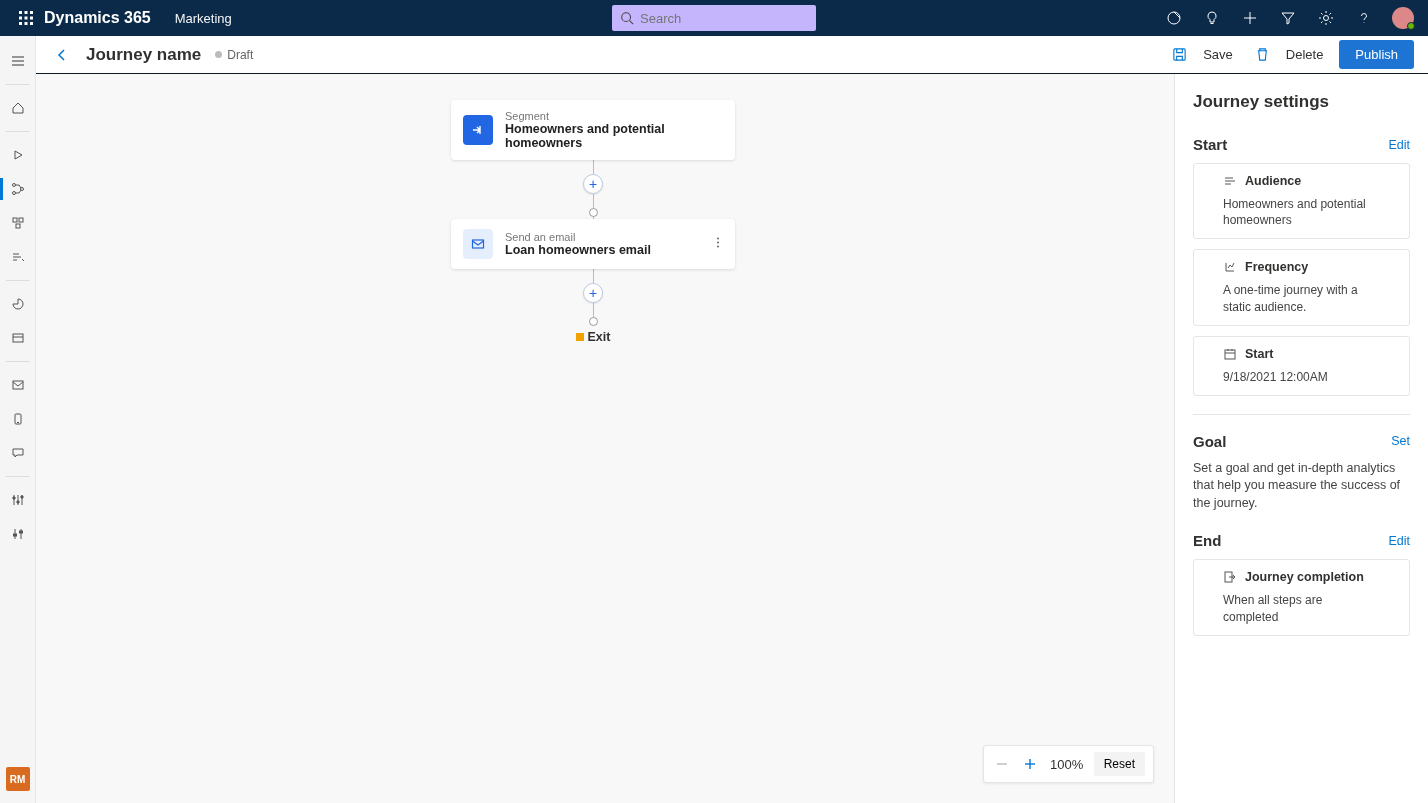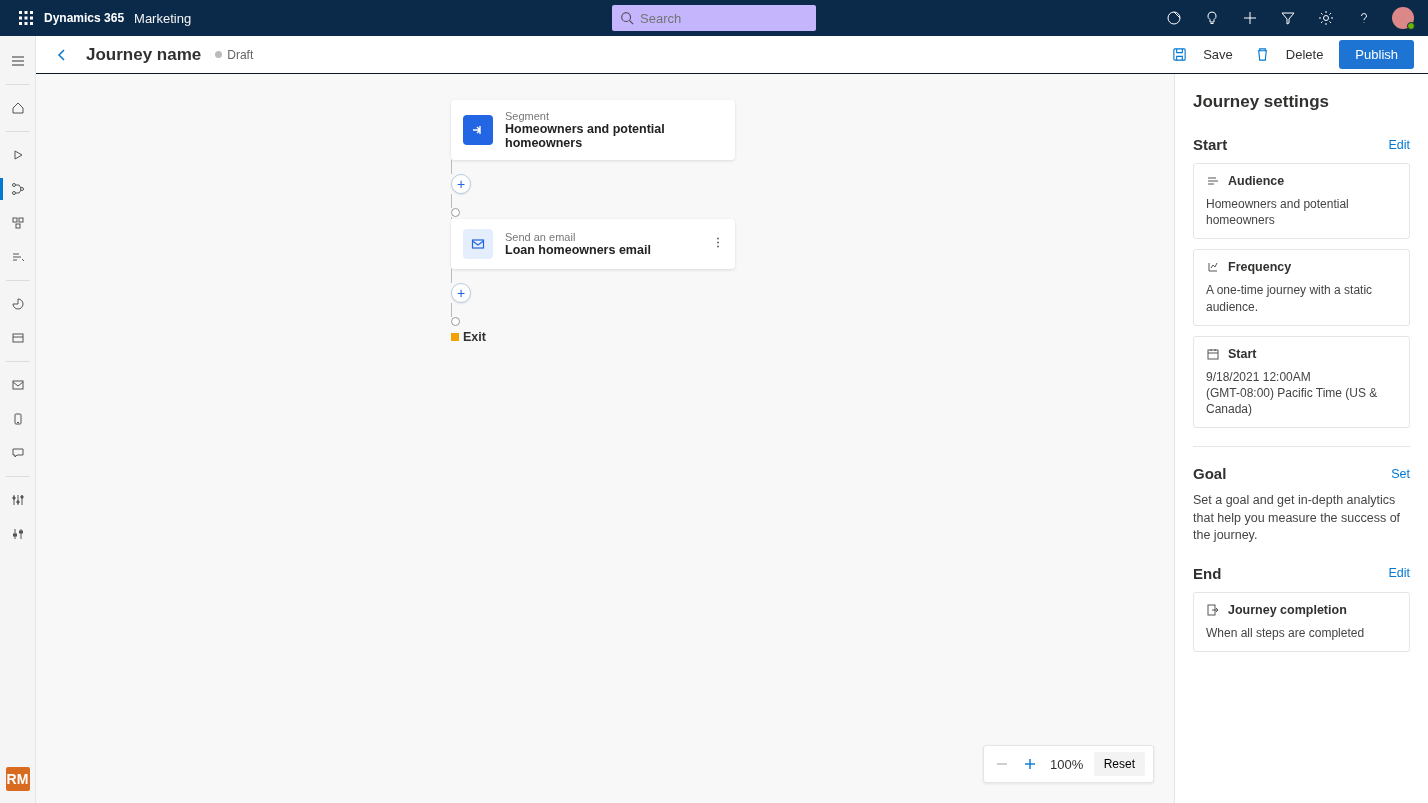--- a/index.html
+++ b/index.html
@@ -1,52 +1,52 @@
 <!DOCTYPE html>
 <html><head>
 <meta charset="utf-8">
 <style>
 * { box-sizing: border-box; margin: 0; padding: 0; }
 body { font-family: "Segoe UI", -apple-system, sans-serif; font-size: 13px; color: #323130; background: #fff; overflow: hidden; width: 1428px; height: 803px; }
 
 
 .topnav { height: 36px; background: #0b2a4a; display: flex; align-items: center; color: #fff; padding: 0 8px; }
 .waffle { width: 20px; height: 20px; display: flex; align-items: center; justify-content: center; margin: 0 8px; cursor: pointer; }
-.brand { font-weight: 600; font-size: 12px; margin-right: 10px; }
+.brand { font-weight: 600; font-size: 16px; margin-right: 24px; }
 .module { font-size: 13px; opacity: 0.95; }
 .searchbox { margin-left: auto; margin-right: auto; position: absolute; left: 50%; transform: translateX(-50%); width: 204px; height: 26px; background: #c4b5fd; border-radius: 2px; display: flex; align-items: center; padding: 0 8px; color: #333; }
 .searchbox svg { flex-shrink: 0; }
 .searchbox input { border: none; background: transparent; outline: none; margin-left: 6px; font-size: 13px; width: 100%; color: #333; }
 .topicons { margin-left: auto; display: flex; align-items: center; gap: 18px; padding-right: 6px; }
 .topicon { width: 20px; height: 20px; display: flex; align-items: center; justify-content: center; cursor: pointer; }
 .avatar { width: 22px; height: 22px; border-radius: 50%; background: #d88; position: relative; }
 .avatar-status { position: absolute; right: -1px; bottom: -1px; width: 8px; height: 8px; border-radius: 50%; background: #6bb700; border: 1.5px solid #0b2a4a; }
 
 
 .leftrail { position: absolute; left: 0; top: 36px; bottom: 0; width: 36px; background: #f5f5f5; border-right: 1px solid #e5e5e5; display: flex; flex-direction: column; align-items: center; padding-top: 8px; }
 .rail-btn { width: 36px; height: 34px; display: flex; align-items: center; justify-content: center; cursor: pointer; position: relative; }
 .rail-btn.active::before { content: ""; position: absolute; left: 0; top: 6px; bottom: 6px; width: 3px; background: #0078d4; }
 .rail-sep { width: 24px; height: 1px; background: #ddd; margin: 6px 0; }
 .rail-bottom { margin-top: auto; margin-bottom: 12px; }
-.rm-badge { width: 24px; height: 24px; background: #d86b1f; color: #fff; font-size: 14px; font-weight: 600; display: flex; align-items: center; justify-content: center; border-radius: 2px; }
+.rm-badge { width: 24px; height: 24px; background: #d86b1f; color: #fff; font-size: 10px; font-weight: 600; display: flex; align-items: center; justify-content: center; border-radius: 2px; }
 
 
 .pagehead { position: absolute; left: 36px; right: 0; top: 36px; height: 38px; border-bottom: 1px solid #0f172a; display: flex; align-items: center; padding: 0 14px; }
 .back-btn { width: 24px; height: 24px; display: flex; align-items: center; justify-content: center; cursor: pointer; color: #0078d4; margin-right: 12px; }
 .page-title { font-size: 17px; font-weight: 600; margin-right: 14px; }
 .status-dot { width: 7px; height: 7px; border-radius: 50%; background: #bbb; margin-right: 5px; }
 .status-text { font-size: 12px; color: #666; }
 .head-actions { margin-left: auto; display: flex; align-items: center; gap: 10px; }
 .head-action { display: flex; align-items: center; gap: 16px; cursor: pointer; color: #323130; font-size: 13px; padding: 4px 6px; }
 .head-action svg { color: #0078d4; }
 .publish-btn { background: #1e74d2; color: #fff; padding: 7px 16px; border-radius: 3px; font-size: 13px; cursor: pointer; border: none; }
 
 
 .canvas { position: absolute; left: 36px; right: 254px; top: 74px; bottom: 0; background: #f8f8f8; overflow: hidden; }
-.flow { position: absolute; left: 415px; top: 26px; width: 284px; display: flex; flex-direction: column; align-items: flex-start; }
+.flow { position: absolute; left: 415px; top: 26px; width: 284px; display: flex; flex-direction: column; align-items: center; }
 .node { width: 284px; background: #fff; border-radius: 4px; box-shadow: 0 1px 3px rgba(0,0,0,0.12); display: flex; align-items: center; padding: 10px 12px; position: relative; }
 .node-icon { width: 30px; height: 30px; border-radius: 4px; display: flex; align-items: center; justify-content: center; flex-shrink: 0; margin-right: 12px; }
 .node-icon.blue { background: #2266e3; color: #fff; }
 .node-icon.lightblue { background: #e5eefc; color: #2266e3; }
 .node-kicker { font-size: 11px; color: #777; }
 .node-title { font-size: 12.5px; font-weight: 600; color: #222; }
 .node-more { position: absolute; right: 10px; top: 50%; transform: translateY(-50%); cursor: pointer; color: #666; }
 .connector { width: 1px; background: #bbb; }
 .plus-circle { width: 20px; height: 20px; border: 1px solid #bcd; border-radius: 50%; background: #fff; display: flex; align-items: center; justify-content: center; color: #2266e3; font-size: 14px; cursor: pointer; box-shadow: 0 1px 2px rgba(0,0,0,0.1); }
 .tiny-circle { width: 9px; height: 9px; border: 1.5px solid #999; border-radius: 50%; background: #fff; }
@@ -60,21 +60,21 @@
 .zoom-btn.dim { color: #bbb; }
 .zoom-val { font-size: 13px; min-width: 38px; text-align: center; }
 .reset-btn { background: #f3f3f3; border: none; padding: 5px 10px; font-size: 12px; cursor: pointer; border-radius: 2px; }
 
 
 .rightpanel { position: absolute; right: 0; top: 74px; bottom: 0; width: 254px; border-left: 1px solid #e5e5e5; background: #fff; padding: 18px 18px; overflow-y: auto; }
 .panel-title { font-size: 17px; font-weight: 600; margin-bottom: 24px; }
 .section-head { display: flex; align-items: center; justify-content: space-between; margin-bottom: 10px; }
 .section-title { font-size: 15px; font-weight: 600; }
 .section-link { color: #0078d4; font-size: 12.5px; cursor: pointer; }
-.card { border: 1px solid #e5e5e5; border-radius: 3px; padding: 10px 12px; margin-bottom: 10px; }
+.card { border: 1px solid #e5e5e5; border-radius: 3px; padding: 10px 29px; margin-bottom: 10px; }
 .card-head { display: flex; align-items: center; gap: 8px; margin-bottom: 8px; }
 .card-head svg { flex-shrink: 0; color: #555; }
 .card-label { font-size: 12.5px; font-weight: 600; }
 .card-body { font-size: 12px; color: #444; line-height: 1.35; }
 .section-desc { font-size: 12.5px; color: #444; line-height: 1.4; margin-bottom: 20px; }
 .divider { height: 1px; background: #e5e5e5; margin: 18px 0; }
 </style>
 </head>
 <body>
 
@@ -363,21 +363,20 @@
       <svg width="14" height="14" viewBox="0 0 14 14" fill="none" stroke="currentColor" stroke-width="1">
           <rect x="2" y="3" width="10" height="9"></rect>
           <line x1="2" y1="6" x2="12" y2="6"></line>
           <line x1="5" y1="2" x2="5" y2="4"></line>
           <line x1="9" y1="2" x2="9" y2="4"></line>
         </svg>
       <span class="card-label">Start</span>
     </div>
     <div class="card-body">
       <div>9/18/2021 12:00AM</div>
-      <div>(GMT-08:00) Pacific Time (US &amp; Canada)</div>
     </div>
   </div>
 
   <div class="divider"></div>
 
   <div class="section-head">
     <span class="section-title">Goal</span>
     <span class="section-link">Set</span>
   </div>
   <div class="section-desc">Set a goal and get in-depth analytics that help you measure the success of the journey.</div>

